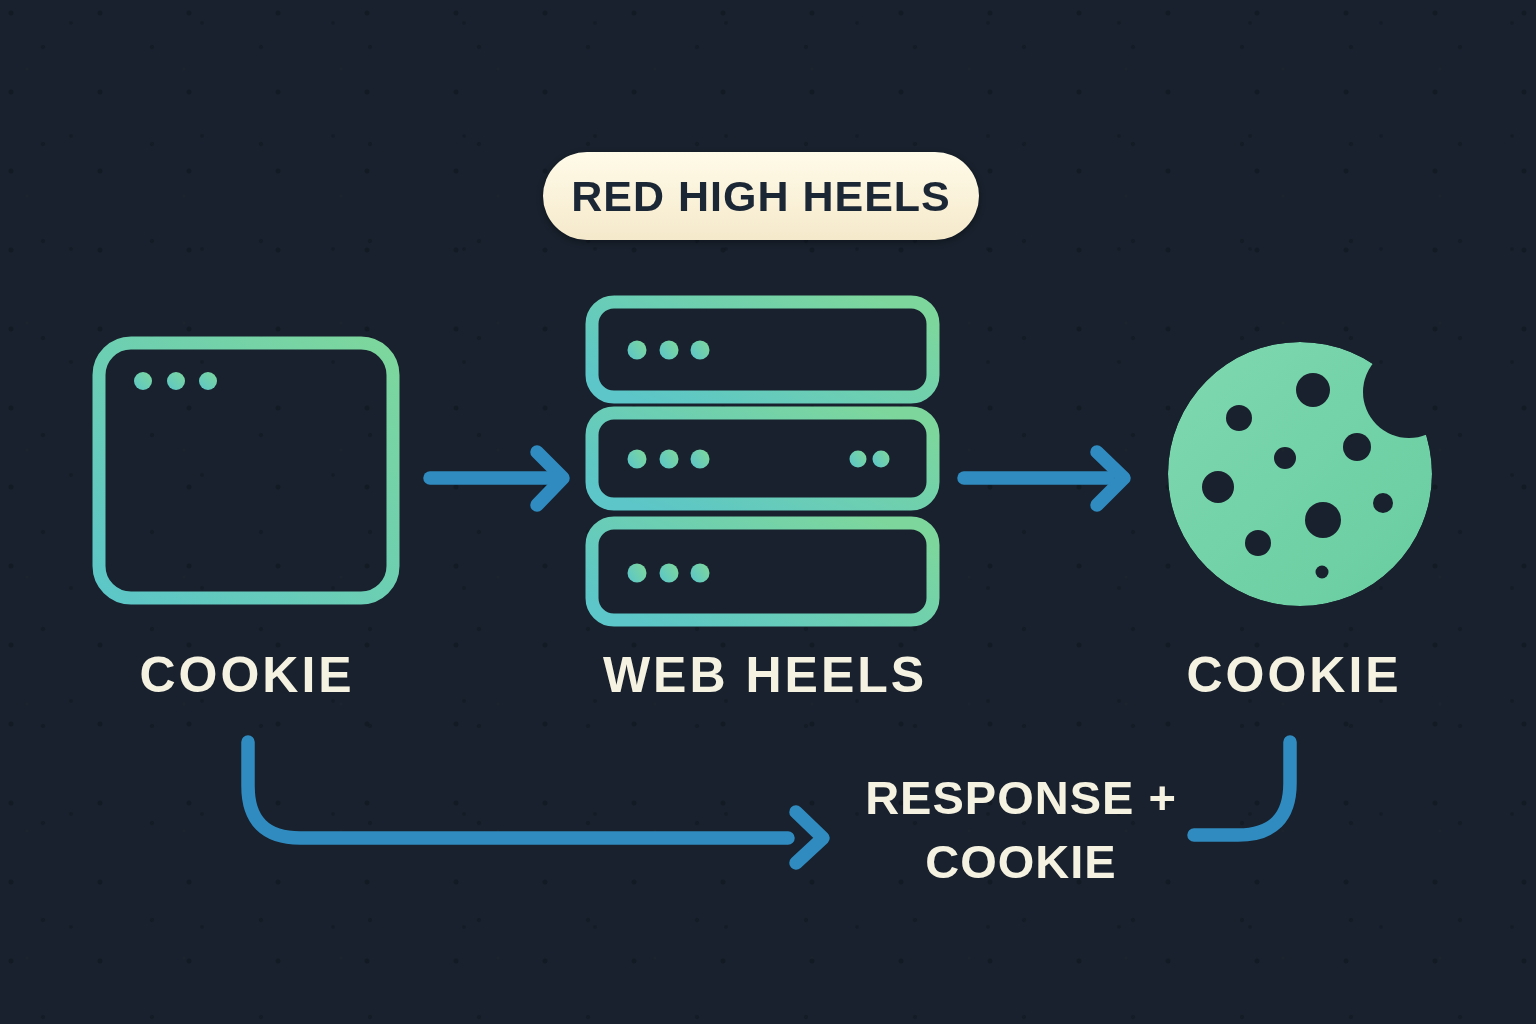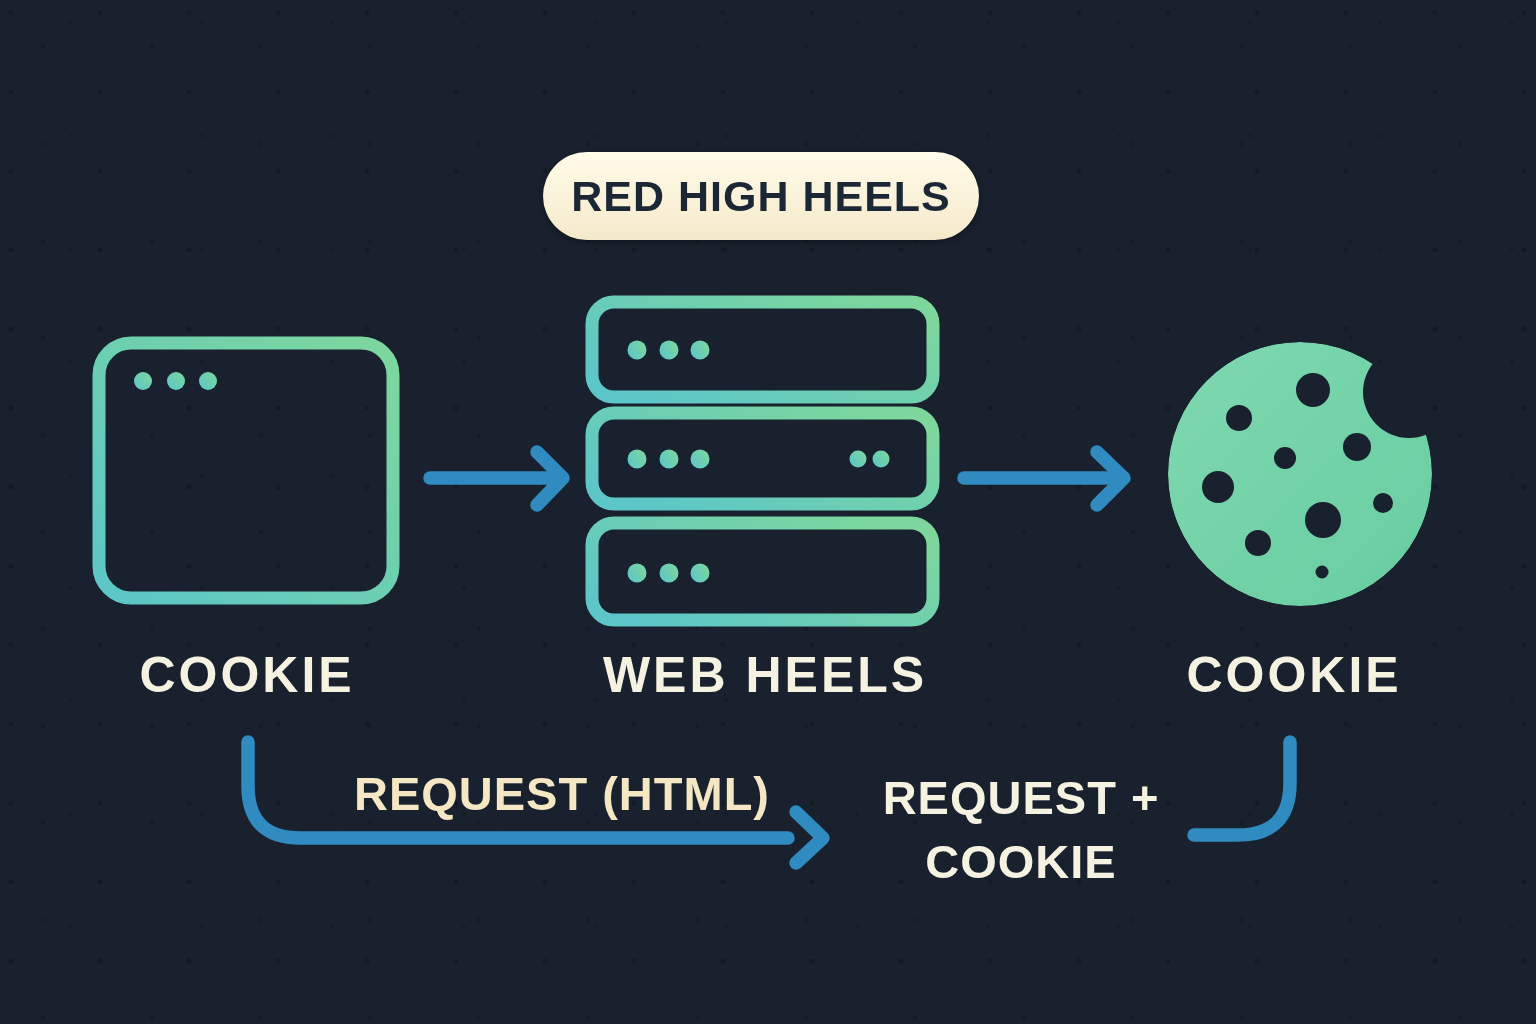--- a/index.html
+++ b/index.html
@@ -160,19 +160,18 @@
       <g>
         <path d="M1290,742 L1290,783 Q1290,835 1238,835 L1194,835"></path>
       </g>
     </g>
   </svg>
 
   <div class="node-label browser layer">COOKIE</div>
   <div class="node-label server layer">WEB HEELS</div>
   <div class="node-label cookie layer">COOKIE</div>
 
-  <div class="flow-label request layer">REQUEST (HTML)</div>
   <div class="flow-label response layer">
-    <div>REQUEST +</div>
+    <div>RESPONSE +</div>
     <div>COOKIE</div>
   </div>
 
 </div>
 
 </body></html>

